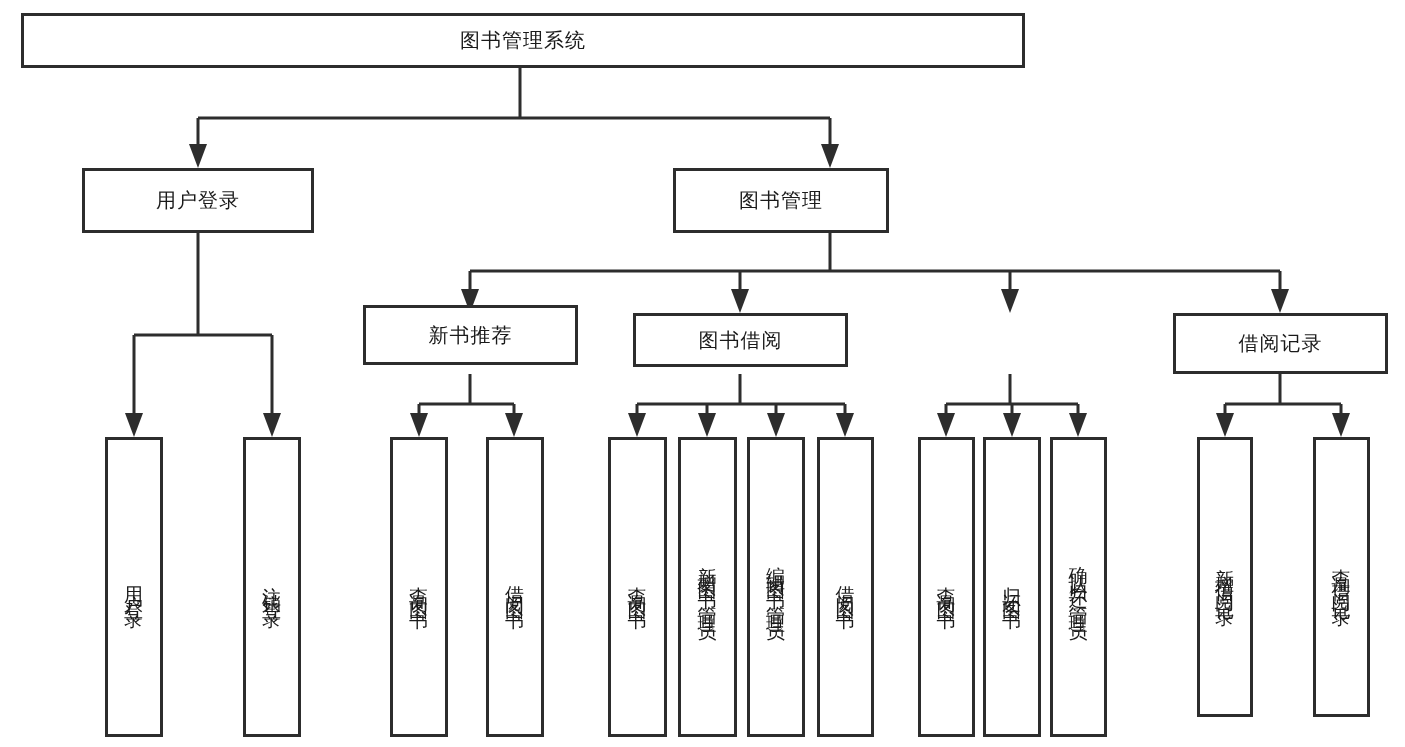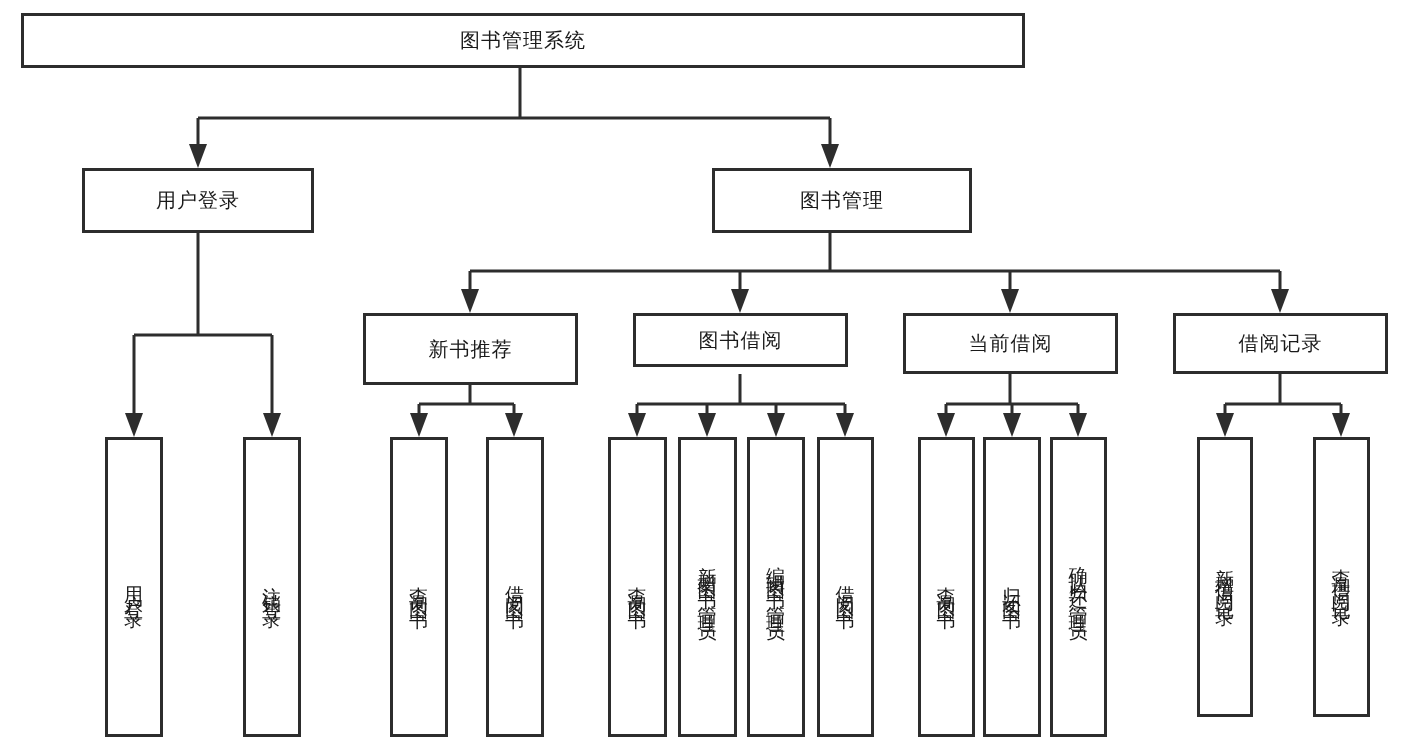--- a/index.html
+++ b/index.html
@@ -88,32 +88,29 @@
     </g>
   </svg>
 
   <div class="node h" style="left:21px;top:13px;width:1004px;height:55px">
     <span>图书管理系统</span>
   </div>
 
   <div class="node h" style="left:82px;top:168px;width:232px;height:65px">
     <span>用户登录</span>
   </div>
-  <div class="node h" style="left:712px;top:168px;width:260px;height:65px">
+  <div class="node h" style="left:673px;top:168px;width:216px;height:65px">
     <span>图书管理</span>
   </div>
 
-  <div class="node h" style="left:363px;top:313px;width:215px;height:72px">
+  <div class="node h" style="left:363px;top:305px;width:215px;height:60px">
     <span>新书推荐</span>
   </div>
   <div class="node h" style="left:633px;top:313px;width:215px;height:54px">
     <span>图书借阅</span>
-  </div>
-  <div class="node h" style="left:903px;top:313px;width:215px;height:61px">
-    <span>当前借阅</span>
   </div>
   <div class="node h" style="left:1173px;top:313px;width:215px;height:61px">
     <span>借阅记录</span>
   </div>
 
   <div class="node v" style="left:105px;top:437px;width:58px;height:300px">
     <span>用户登录</span>
   </div>
   <div class="node v" style="left:243px;top:437px;width:58px;height:300px">
     <span>注销登录</span>

